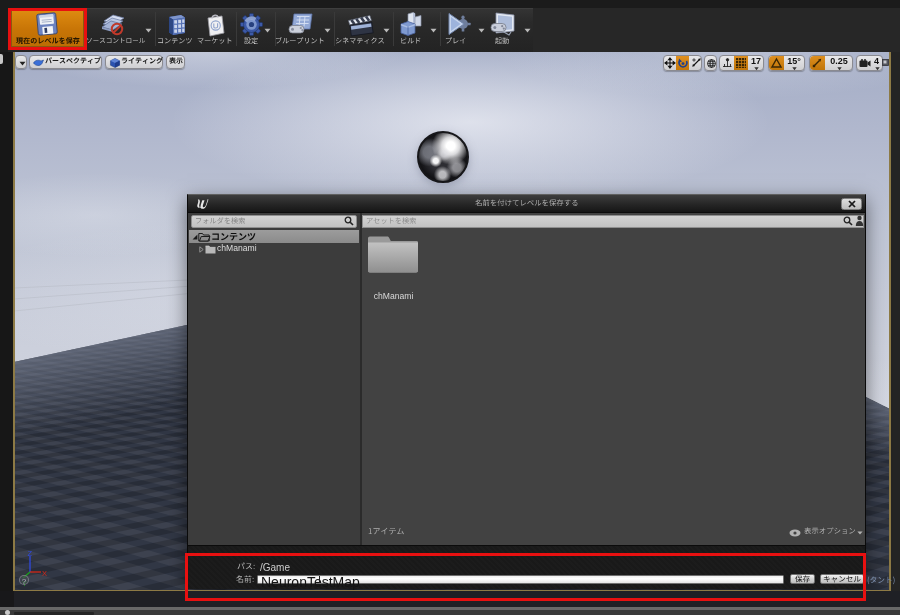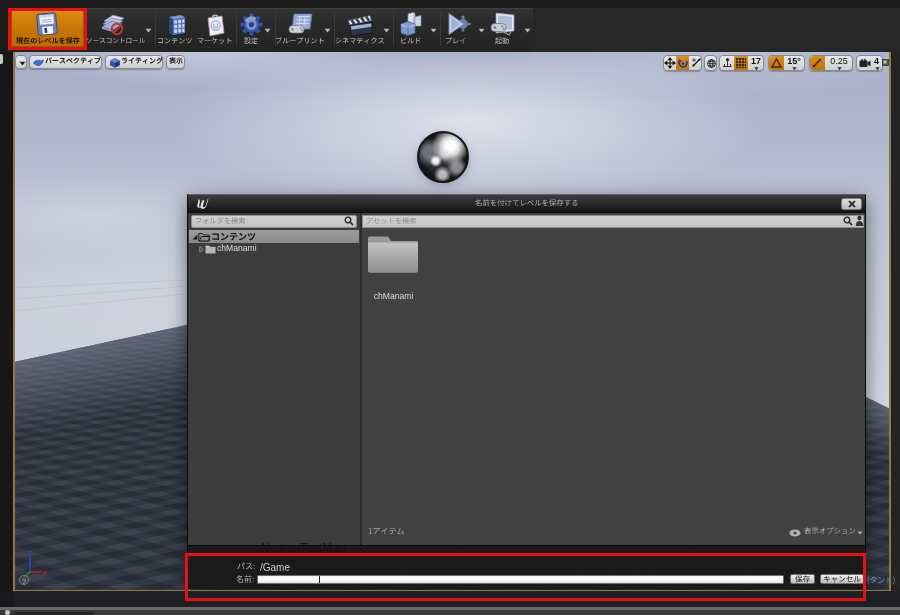--- a/index.html
+++ b/index.html
@@ -331,21 +331,21 @@
       <svg style="position:absolute;left:778px;top:14.5px" width="5" height="3.4" viewBox="0 0 5 3.4">
         <path d="M0.3 0.3 L4.7 0.3 L2.5 3.2 Z" fill="#333"></path>
       </svg>
       <div style="position:absolute;left:795px;top:3px;width:44px;height:15.5px;background:linear-gradient(#e8e8ea,#cfcfd2);border:1px solid #8a8a90;border-radius:4px;box-shadow:0 1px 1px rgba(0,0,0,0.25);"></div>
       <div style="position:absolute;left:795.5px;top:3.8px;width:15px;height:14px;background:linear-gradient(#dd8e1e,#c07508);border-radius:4px 0 0 4px;"></div>
       <svg style="position:absolute;left:798px;top:5.5px" width="10" height="10" viewBox="0 0 10 10">
 <line x1="2" y1="8" x2="7.5" y2="2.5" stroke="#3a2604" stroke-width="1.5"></line>
 <path d="M9.2 0.8 L8.4 3.8 L6.2 1.6 Z" fill="#3a2604"></path>
 <rect x="0.8" y="6.8" width="2.4" height="2.4" fill="#3a2604"></rect>
       </svg>
-      <div style="position:absolute;font-size:9px;color:#111;white-space:nowrap;line-height:1.1;font-weight:normal;left:825px;top:5px;transform:translateX(-50%);">0.25</div>
+      <div style="position:absolute;font-size:9px;color:#111;white-space:nowrap;line-height:1.1;font-weight:bold;left:825px;top:5px;transform:translateX(-50%);">0.25</div>
       <svg style="position:absolute;left:823px;top:14.5px" width="5" height="3.4" viewBox="0 0 5 3.4">
         <path d="M0.3 0.3 L4.7 0.3 L2.5 3.2 Z" fill="#333"></path>
       </svg>
       <div style="position:absolute;left:842px;top:3px;width:27px;height:15.5px;background:linear-gradient(#e8e8ea,#cfcfd2);border:1px solid #8a8a90;border-radius:4px;box-shadow:0 1px 1px rgba(0,0,0,0.25);"></div>
       <svg style="position:absolute;left:845px;top:6.5px" width="12" height="9" viewBox="0 0 12 9">
 <rect x="0.5" y="1.5" width="8" height="6.5" rx="1" fill="#222"></rect>
 <path d="M8.5 3.5 L11.5 1.5 L11.5 7.5 L8.5 5.5 Z" fill="#222"></path>
 <circle cx="3" cy="0.9" r="1" fill="#222"></circle>
         <circle cx="6" cy="0.9" r="1" fill="#222"></circle>
       </svg>
@@ -471,21 +471,21 @@
         <path d="M6.3 1.5C6.3 1.2 6.5 0.9 6.8 0.9C7.1 0.9 7.3 1.2 7.3 1.5C7.3 1.8 7.1 2.0 6.8 2.0C6.5 2.0 6.3 1.8 6.3 1.5ZM5.9 1.5C5.9 2.0 6.3 2.4 6.8 2.4C7.3 2.4 7.7 2.0 7.7 1.5C7.7 1.0 7.3 0.6 6.8 0.6C6.3 0.6 5.9 1.0 5.9 1.5ZM1.7 4.6C1.5 5.3 1.0 6.1 0.5 6.8L1.2 7.1C1.6 6.5 2.1 5.6 2.4 4.9C2.7 4.1 3.0 2.9 3.1 2.4C3.1 2.2 3.2 2.0 3.2 1.8L2.5 1.7C2.4 2.6 2.1 3.8 1.7 4.6ZM5.7 4.3C6.0 5.2 6.4 6.3 6.6 7.1L7.3 6.8C7.1 6.1 6.7 4.9 6.3 4.1C6.0 3.3 5.5 2.2 5.2 1.6L4.5 1.8C4.9 2.4 5.4 3.5 5.7 4.3ZM14.4 1.7L14.0 1.4C13.9 1.4 13.7 1.4 13.4 1.4C13.1 1.4 10.6 1.4 10.3 1.4C10.1 1.4 9.6 1.4 9.5 1.4L9.5 2.1C9.6 2.1 10.0 2.1 10.3 2.1C10.6 2.1 13.1 2.1 13.4 2.1C13.2 2.7 12.6 3.7 12.1 4.3C11.3 5.2 10.1 6.2 8.8 6.7L9.3 7.2C10.5 6.7 11.6 5.8 12.4 4.9C13.2 5.6 14.1 6.5 14.6 7.3L15.2 6.8C14.7 6.1 13.7 5.1 12.9 4.4C13.4 3.7 13.9 2.7 14.2 2.0C14.2 1.9 14.4 1.8 14.4 1.7ZM17.1 3.9C17.4 3.9 17.6 3.7 17.6 3.4C17.6 3.0 17.4 2.8 17.1 2.8C16.8 2.8 16.6 3.0 16.6 3.4C16.6 3.7 16.8 3.9 17.1 3.9ZM17.1 7.1C17.4 7.1 17.6 6.9 17.6 6.6C17.6 6.3 17.4 6.0 17.1 6.0C16.8 6.0 16.6 6.3 16.6 6.6C16.6 6.9 16.8 7.1 17.1 7.1Z" fill="#b8b8b8"></path>
       </svg>
     </div>
 <div style="position:absolute;font-size:10px;color:#cccccc;white-space:nowrap;line-height:1.1;left:260px;top:562px;">/Game</div>
 <div style="position:absolute;left:236px;top:575.2px;">
       <svg width="18.2" height="10.0" viewBox="0 0 18.2 10.0" style="overflow:visible;display:block">
         <path d="M3.0 0.3C2.5 1.2 1.6 2.2 0.3 2.9C0.4 3.0 0.6 3.2 0.7 3.4C1.1 3.2 1.5 2.9 1.8 2.6C2.3 3.0 2.9 3.6 3.2 4.0C2.3 4.7 1.3 5.2 0.3 5.5C0.4 5.6 0.5 5.9 0.6 6.0C1.3 5.8 2.0 5.5 2.6 5.1L2.6 7.7L3.2 7.7L3.2 7.4L6.5 7.4L6.5 7.7L7.1 7.7L7.1 4.3L3.8 4.3C4.8 3.5 5.5 2.5 6.0 1.3L5.6 1.1L5.5 1.1L3.2 1.1C3.4 0.9 3.5 0.7 3.7 0.4ZM6.5 6.8L3.2 6.8L3.2 4.8L6.5 4.8ZM2.8 1.7L5.2 1.7C4.8 2.4 4.3 3.0 3.7 3.5C3.4 3.1 2.8 2.6 2.2 2.3C2.4 2.1 2.6 1.9 2.8 1.7ZM12.8 2.9L12.8 6.2L13.4 6.2L13.4 2.9ZM14.5 2.7L14.5 6.9C14.5 7.0 14.4 7.1 14.3 7.1C14.2 7.1 13.7 7.1 13.2 7.1C13.3 7.2 13.4 7.5 13.4 7.6C14.1 7.7 14.5 7.6 14.7 7.5C15.0 7.4 15.0 7.3 15.0 6.9L15.0 2.7ZM13.8 0.3C13.6 0.7 13.3 1.2 13.0 1.6L10.6 1.6L11.0 1.4C10.9 1.1 10.5 0.6 10.2 0.3L9.7 0.5C10.0 0.8 10.2 1.3 10.4 1.6L8.4 1.6L8.4 2.1L15.6 2.1L15.6 1.6L13.7 1.6C13.9 1.3 14.2 0.9 14.4 0.5ZM11.3 4.6L11.3 5.4L9.5 5.4L9.5 4.6ZM11.3 4.2L9.5 4.2L9.5 3.4L11.3 3.4ZM8.9 2.9L8.9 7.6L9.5 7.6L9.5 5.9L11.3 5.9L11.3 7.0C11.3 7.1 11.2 7.1 11.1 7.1C11.0 7.1 10.7 7.1 10.2 7.1C10.3 7.3 10.4 7.5 10.5 7.6C11.0 7.6 11.4 7.6 11.6 7.5C11.8 7.5 11.9 7.3 11.9 7.0L11.9 2.9ZM17.1 3.9C17.4 3.9 17.6 3.7 17.6 3.4C17.6 3.0 17.4 2.8 17.1 2.8C16.8 2.8 16.6 3.0 16.6 3.4C16.6 3.7 16.8 3.9 17.1 3.9ZM17.1 7.1C17.4 7.1 17.6 6.9 17.6 6.6C17.6 6.3 17.4 6.0 17.1 6.0C16.8 6.0 16.6 6.3 16.6 6.6C16.6 6.9 16.8 7.1 17.1 7.1Z" fill="#b8b8b8"></path>
       </svg>
     </div>
 <div style="position:absolute;left:257px;top:574.5px;width:527px;height:9.5px;background:linear-gradient(#efefef,#ffffff 40%,#e4e4e4);border:1px solid #6f6f6f;border-radius:1px;"></div>
-<div style="position:absolute;font-size:12px;color:#141414;white-space:nowrap;line-height:1.1;left:261px;top:542px;text-align:center;">NeuronTestMap</div>
+<div style="position:absolute;font-size:14px;color:#141414;white-space:nowrap;line-height:1.1;left:261px;top:575px;text-align:center;">NeuronTestMap</div>
 <div style="position:absolute;left:319px;top:575.5px;width:1px;height:7.5px;background:#222;"></div>
 <div style="position:absolute;left:790px;top:573.5px;width:25px;height:10.5px;background:linear-gradient(#f2f2f2,#d5d5d5 45%,#bfbfbf);border:1px solid #6f6f6f;border-radius:2px;"></div>
 <div style="position:absolute;left:794.9px;top:574.6px;">
       <svg width="15.2" height="9.5" viewBox="0 0 15.2 9.5" style="overflow:visible;display:block">
         <path d="M3.4 1.2L6.3 1.2L6.3 2.6L3.4 2.6ZM2.9 0.7L2.9 3.1L4.5 3.1L4.5 4.0L2.3 4.0L2.3 4.6L4.2 4.6C3.7 5.4 2.9 6.1 2.1 6.5C2.2 6.6 2.4 6.8 2.5 7.0C3.2 6.5 4.0 5.8 4.5 4.9L4.5 7.3L5.1 7.3L5.1 4.9C5.6 5.7 6.4 6.5 7.1 7.0C7.2 6.8 7.3 6.6 7.5 6.5C6.7 6.1 5.9 5.4 5.5 4.6L7.3 4.6L7.3 4.0L5.1 4.0L5.1 3.1L6.8 3.1L6.8 0.7ZM2.1 0.3C1.7 1.5 0.9 2.6 0.2 3.3C0.3 3.5 0.4 3.8 0.5 3.9C0.8 3.6 1.0 3.3 1.3 2.9L1.3 7.3L1.9 7.3L1.9 2.1C2.2 1.6 2.4 1.0 2.6 0.5ZM12.3 4.0L12.3 4.7L10.1 4.7L10.1 5.2L12.3 5.2L12.3 6.6C12.3 6.7 12.2 6.7 12.1 6.8C12.0 6.8 11.5 6.8 11.0 6.7C11.1 6.9 11.2 7.1 11.2 7.3C11.8 7.3 12.3 7.3 12.5 7.2C12.8 7.1 12.9 7.0 12.9 6.6L12.9 5.2L14.9 5.2L14.9 4.7L12.9 4.7L12.9 4.3C13.4 3.9 14.0 3.4 14.4 2.9L14.0 2.7L13.9 2.7L10.8 2.7L10.8 3.2L13.4 3.2C13.1 3.5 12.8 3.8 12.5 4.0ZM10.5 0.3C10.4 0.6 10.3 1.0 10.2 1.3L8.1 1.3L8.1 1.8L10.0 1.8C9.5 2.9 8.8 3.9 7.8 4.5C7.9 4.7 8.1 4.9 8.1 5.1C8.5 4.8 8.8 4.6 9.0 4.3L9.0 7.3L9.6 7.3L9.6 3.6C10.0 3.1 10.3 2.5 10.6 1.8L14.7 1.8L14.7 1.3L10.8 1.3C10.9 1.0 11.0 0.7 11.1 0.4Z" fill="#1a1a1a"></path>
       </svg>
     </div>
 <div style="position:absolute;left:820px;top:573.5px;width:44px;height:10.5px;background:linear-gradient(#f2f2f2,#d5d5d5 45%,#bfbfbf);border:1px solid #6f6f6f;border-radius:2px;"></div>
 <div style="position:absolute;left:823.0px;top:574.6px;">
       <svg width="38.0" height="9.5" viewBox="0 0 38.0 9.5" style="overflow:visible;display:block">

